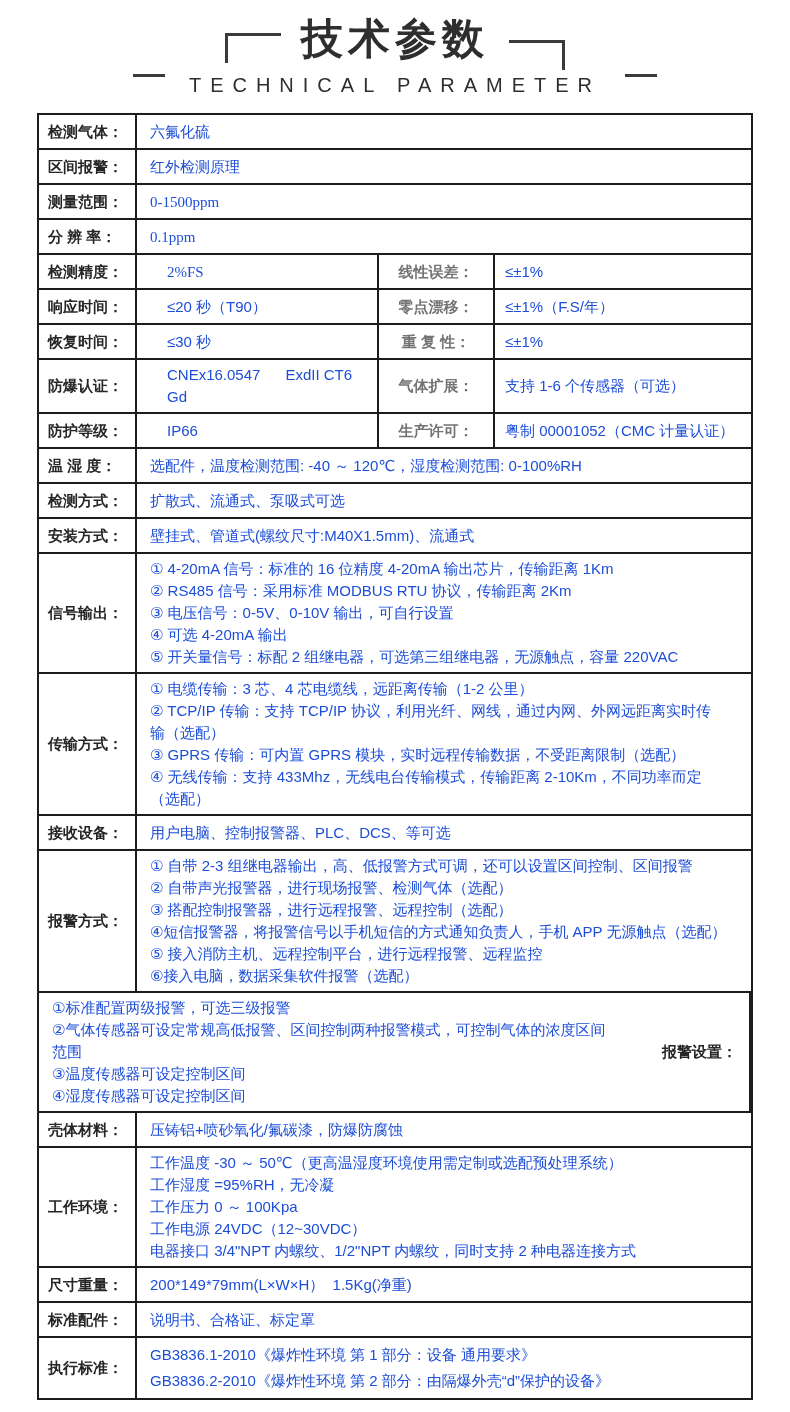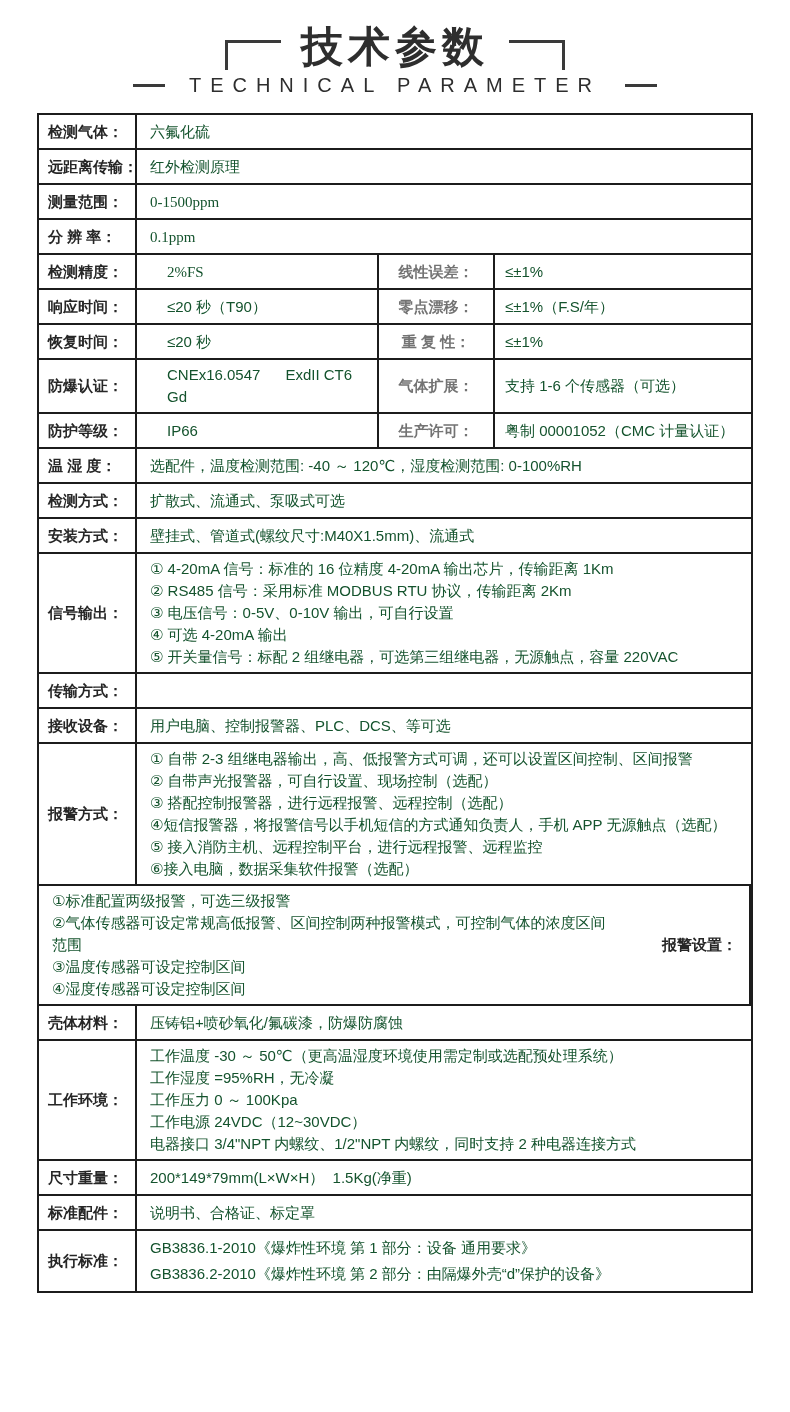--- a/index.html
+++ b/index.html
@@ -14,21 +14,21 @@
     color: #333333;
   }
   
   .header {
     padding-top: 16px;
     text-align: center;
   }
   .title-row {
     display: flex;
     justify-content: center;
-    align-items: flex-end;
+    align-items: flex-start;
   }
   .bracket {
     width: 56px;
     height: 30px;
     box-sizing: border-box;
   }
   .bracket.left {
     border-top: 3px solid #3a3a3a;
     border-left: 3px solid #3a3a3a;
     margin-right: 20px;
@@ -44,21 +44,20 @@
     font-size: 42px;
     font-weight: 700;
     letter-spacing: 5px;
     color: #2e2e2e;
     line-height: 1.1;
   }
   .subtitle-row {
     margin-top: 4px;
     display: flex;
     justify-content: center;
-    align-items: center;
     gap: 24px;
   }
   .subtitle-dash {
     width: 32px;
     height: 3px;
     background: #3a3a3a;
   }
   .page-subtitle {
     font-size: 20px;
     letter-spacing: 9px;
@@ -82,21 +81,21 @@
     border-bottom: none;
   }
   .cell {
     box-sizing: border-box;
     display: flex;
     flex-direction: column;
     justify-content: center;
     font-size: 15px;
     line-height: 22px;
     padding: 4px 8px;
-    color: #14532d;
+    color: #1d4ed8;
   }
   .cell.label {
     flex: 0 0 98px;
     width: 98px;
     border-right: 2px solid #1c1c1c;
     font-weight: 700;
     color: #262626;
     padding-left: 9px;
     white-space: nowrap;
   }
@@ -154,21 +153,21 @@
     <div class="subtitle-dash"></div>
   </div>
 </div>
 
 <div class="spec-table">
     <div class="row">
       <div class="cell label">检测气体：</div>
       <div class="cell value"><div class="line">六氟化硫</div></div>
     </div>
     <div class="row">
-      <div class="cell label">远距离传输：</div>
+      <div class="cell label">区间报警：</div>
       <div class="cell value"><div class="line">红外检测原理</div></div>
     </div>
     <div class="row">
       <div class="cell label">测量范围：</div>
       <div class="cell value mono"><div class="line">0-1500ppm</div></div>
     </div>
     <div class="row">
       <div class="cell label">分 辨 率：</div>
       <div class="cell value mono"><div class="line">0.1ppm</div></div>
     </div>
@@ -179,21 +178,21 @@
       <div class="cell value2">≤±1%</div>
     </div>
     <div class="row">
       <div class="cell label">响应时间：</div>
       <div class="cell value1">≤20 秒（T90）</div>
       <div class="cell label2">零点漂移：</div>
       <div class="cell value2">≤±1%（F.S/年）</div>
     </div>
     <div class="row">
       <div class="cell label">恢复时间：</div>
-      <div class="cell value1">≤20 秒</div>
+      <div class="cell value1">≤30 秒</div>
       <div class="cell label2">重 复 性：</div>
       <div class="cell value2">≤±1%</div>
     </div>
     <div class="row">
       <div class="cell label">防爆认证：</div>
       <div class="cell value1">CNEx16.0547      ExdII CT6 Gd</div>
       <div class="cell label2">气体扩展：</div>
       <div class="cell value2">支持 1-6 个传感器（可选）</div>
     </div>
     <div class="row">
@@ -213,28 +212,29 @@
     <div class="row">
       <div class="cell label">安装方式：</div>
       <div class="cell value"><div class="line">壁挂式、管道式(螺纹尺寸:M40X1.5mm)、流通式</div></div>
     </div>
     <div class="row">
       <div class="cell label">信号输出：</div>
       <div class="cell value"><div class="line">① 4-20mA 信号：标准的 16 位精度 4-20mA 输出芯片，传输距离 1Km</div><div class="line">② RS485 信号：采用标准 MODBUS RTU 协议，传输距离 2Km</div><div class="line">③ 电压信号：0-5V、0-10V 输出，可自行设置</div><div class="line">④ 可选 4-20mA 输出</div><div class="line">⑤ 开关量信号：标配 2 组继电器，可选第三组继电器，无源触点，容量 220VAC</div></div>
     </div>
     <div class="row">
       <div class="cell label">传输方式：</div>
+      <div class="cell value"><div class="line">① 电缆传输：3 芯、4 芯电缆线，远距离传输（1-2 公里）</div><div class="line">② TCP/IP 传输：支持 TCP/IP 协议，利用光纤、网线，通过内网、外网远距离实时传</div><div class="line">输（选配）</div><div class="line">③ GPRS 传输：可内置 GPRS 模块，实时远程传输数据，不受距离限制（选配）</div><div class="line">④ 无线传输：支持 433Mhz，无线电台传输模式，传输距离 2-10Km，不同功率而定</div><div class="line">（选配）</div></div>
     </div>
     <div class="row">
       <div class="cell label">接收设备：</div>
       <div class="cell value"><div class="line">用户电脑、控制报警器、PLC、DCS、等可选</div></div>
     </div>
     <div class="row">
       <div class="cell label">报警方式：</div>
-      <div class="cell value"><div class="line">① 自带 2-3 组继电器输出，高、低报警方式可调，还可以设置区间控制、区间报警</div><div class="line">② 自带声光报警器，可自行设置、现场控制（选配）</div><div class="line">③ 搭配控制报警器，进行远程报警、远程控制（选配）</div><div class="line">④短信报警器，将报警信号以手机短信的方式通知负责人，手机 APP 无源触点（选配）</div><div class="line">⑤ 接入消防主机、远程控制平台，进行远程报警、远程监控</div><div class="line">⑥接入电脑，数据采集软件报警（选配）</div></div>
+      <div class="cell value"><div class="line">① 自带 2-3 组继电器输出，高、低报警方式可调，还可以设置区间控制、区间报警</div><div class="line">② 自带声光报警器，进行现场报警、检测气体（选配）</div><div class="line">③ 搭配控制报警器，进行远程报警、远程控制（选配）</div><div class="line">④短信报警器，将报警信号以手机短信的方式通知负责人，手机 APP 无源触点（选配）</div><div class="line">⑤ 接入消防主机、远程控制平台，进行远程报警、远程监控</div><div class="line">⑥接入电脑，数据采集软件报警（选配）</div></div>
     </div>
     <div class="row">
       <div class="cell value"><div class="line">①标准配置两级报警，可选三级报警</div><div class="line">②气体传感器可设定常规高低报警、区间控制两种报警模式，可控制气体的浓度区间</div><div class="line">范围</div><div class="line">③温度传感器可设定控制区间</div><div class="line">④湿度传感器可设定控制区间</div></div>
       <div class="cell label">报警设置：</div>
     </div>
     <div class="row">
       <div class="cell label">壳体材料：</div>
       <div class="cell value"><div class="line">压铸铝+喷砂氧化/氟碳漆，防爆防腐蚀</div></div>
     </div>
     <div class="row">

